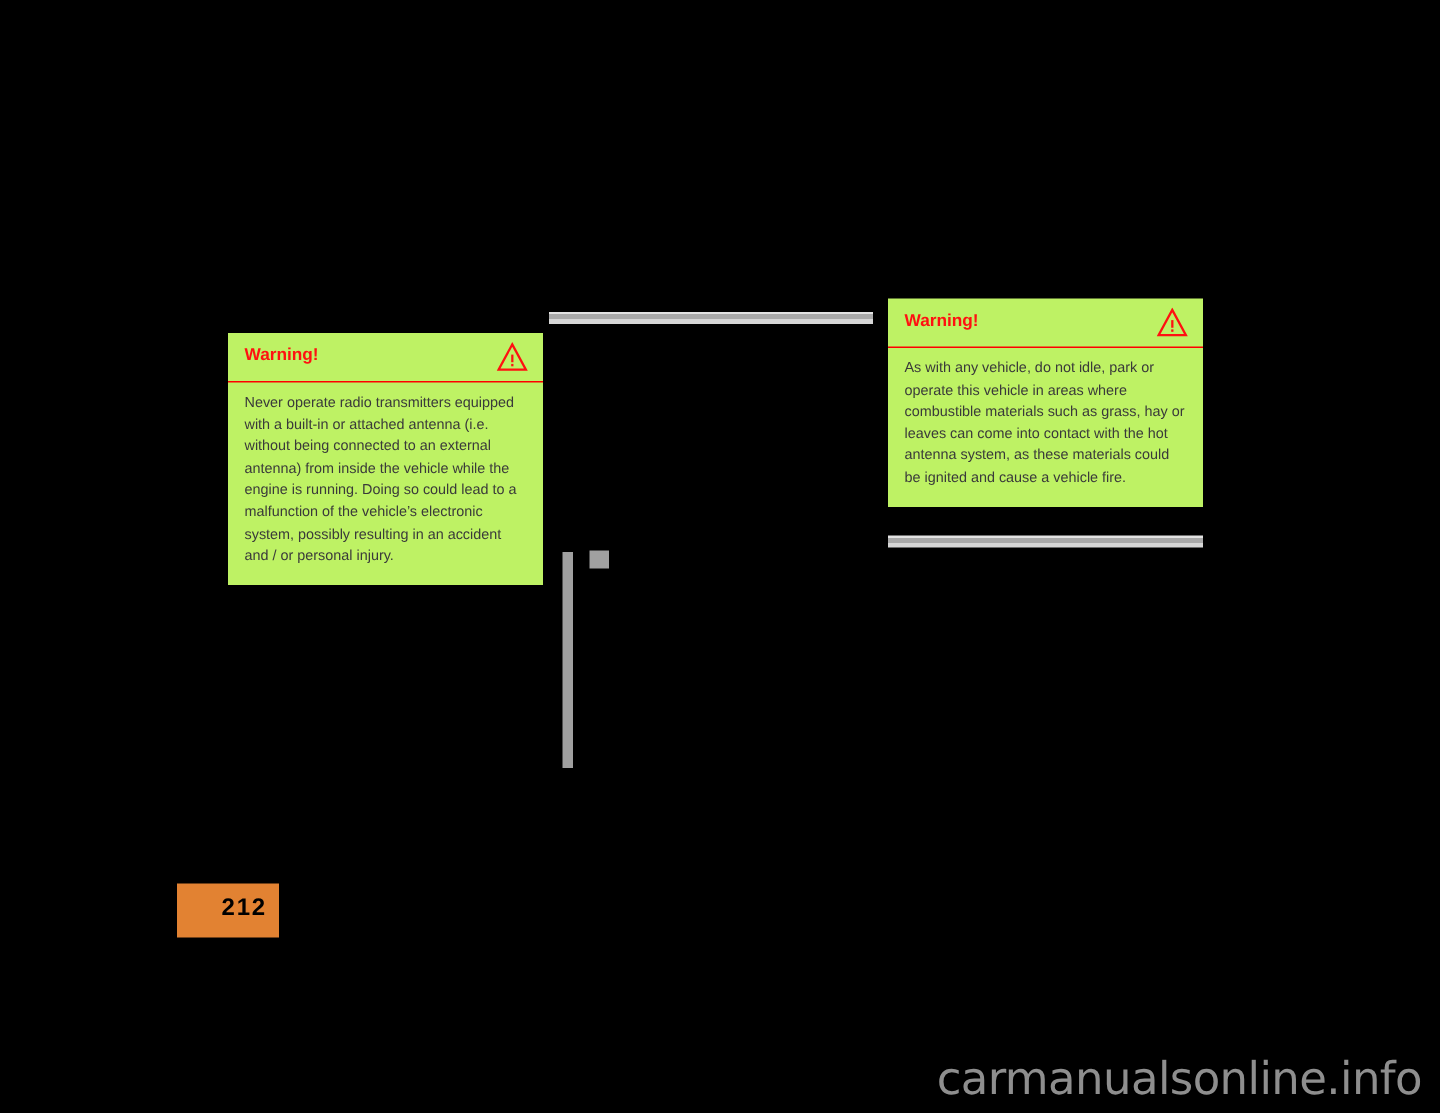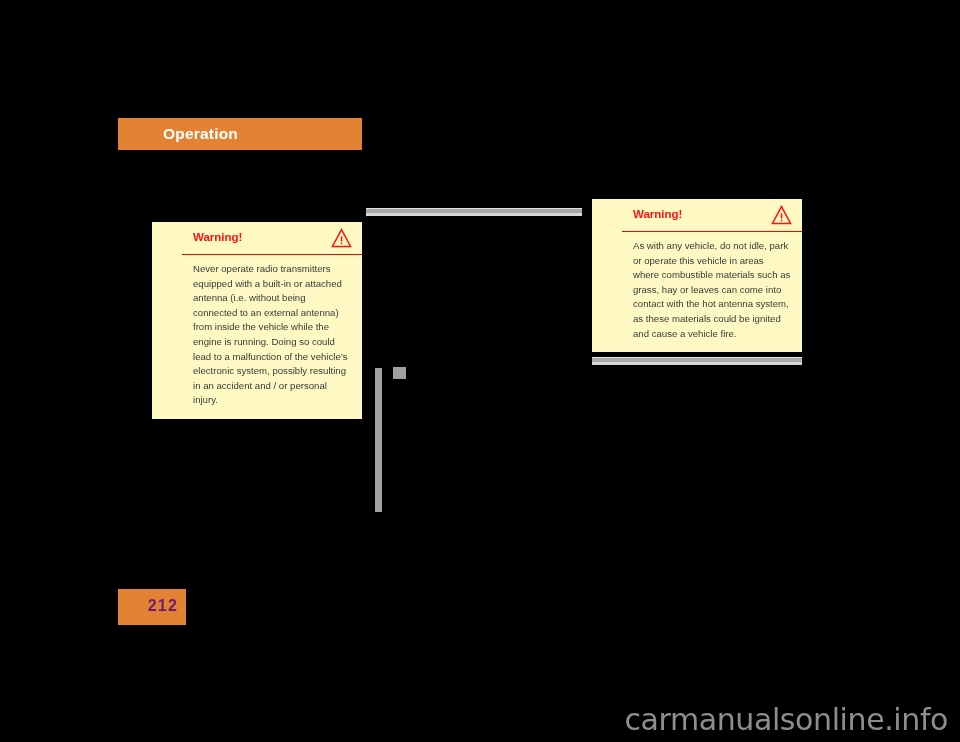--- a/index.html
+++ b/index.html
@@ -46,29 +46,28 @@
     width: 68px;
     height: 36px;
     background: #e28232;
   }
   .page-number-label {
     position: absolute;
     right: 8px;
     top: 8px;
     font-size: 16px;
     font-weight: bold;
-    color: #701a75;
+    color: #000000;
     letter-spacing: 1.2px;
   }
 
   
   .warning-box {
     position: absolute;
-    background: #fef9c3;
-    padding-left: 30px;
+    background: #bef264;
   }
   .warning-box.left  { left: 152px; top: 222px; width: 210px; }
   .warning-box.right { left: 592px; top: 199px; width: 210px; }
 
   .warning-head {
     position: relative;
     height: 33px;
     border-bottom: 1.6px solid #ff0000;
   }
   .warning-title {
@@ -133,23 +132,20 @@
     color: #8e8e8e;
     letter-spacing: -0.4px;
     font-family: "DejaVu Sans", sans-serif;
   }
 </style>
 </head>
 <body>
 
 <div class="page">
 
-  <div class="section-header">
-    <span class="section-header-label">Operation</span>
-  </div>
 
   <div class="warning-box left">
     <div class="warning-head">
       <span class="warning-title">Warning!</span>
       <span class="warning-icon">
         <svg width="21" height="20" viewBox="0 0 21 20">
           <path d="M10.5 1.6 L19.6 18.4 L1.4 18.4 Z" fill="none" stroke="#ff1111" stroke-width="1.5"></path>
           <rect x="9.8" y="8.4" width="1.5" height="5.1" fill="#ff1111"></rect>
           <rect x="9.8" y="14.6" width="1.5" height="1.6" fill="#ff1111"></rect>
         </svg>

